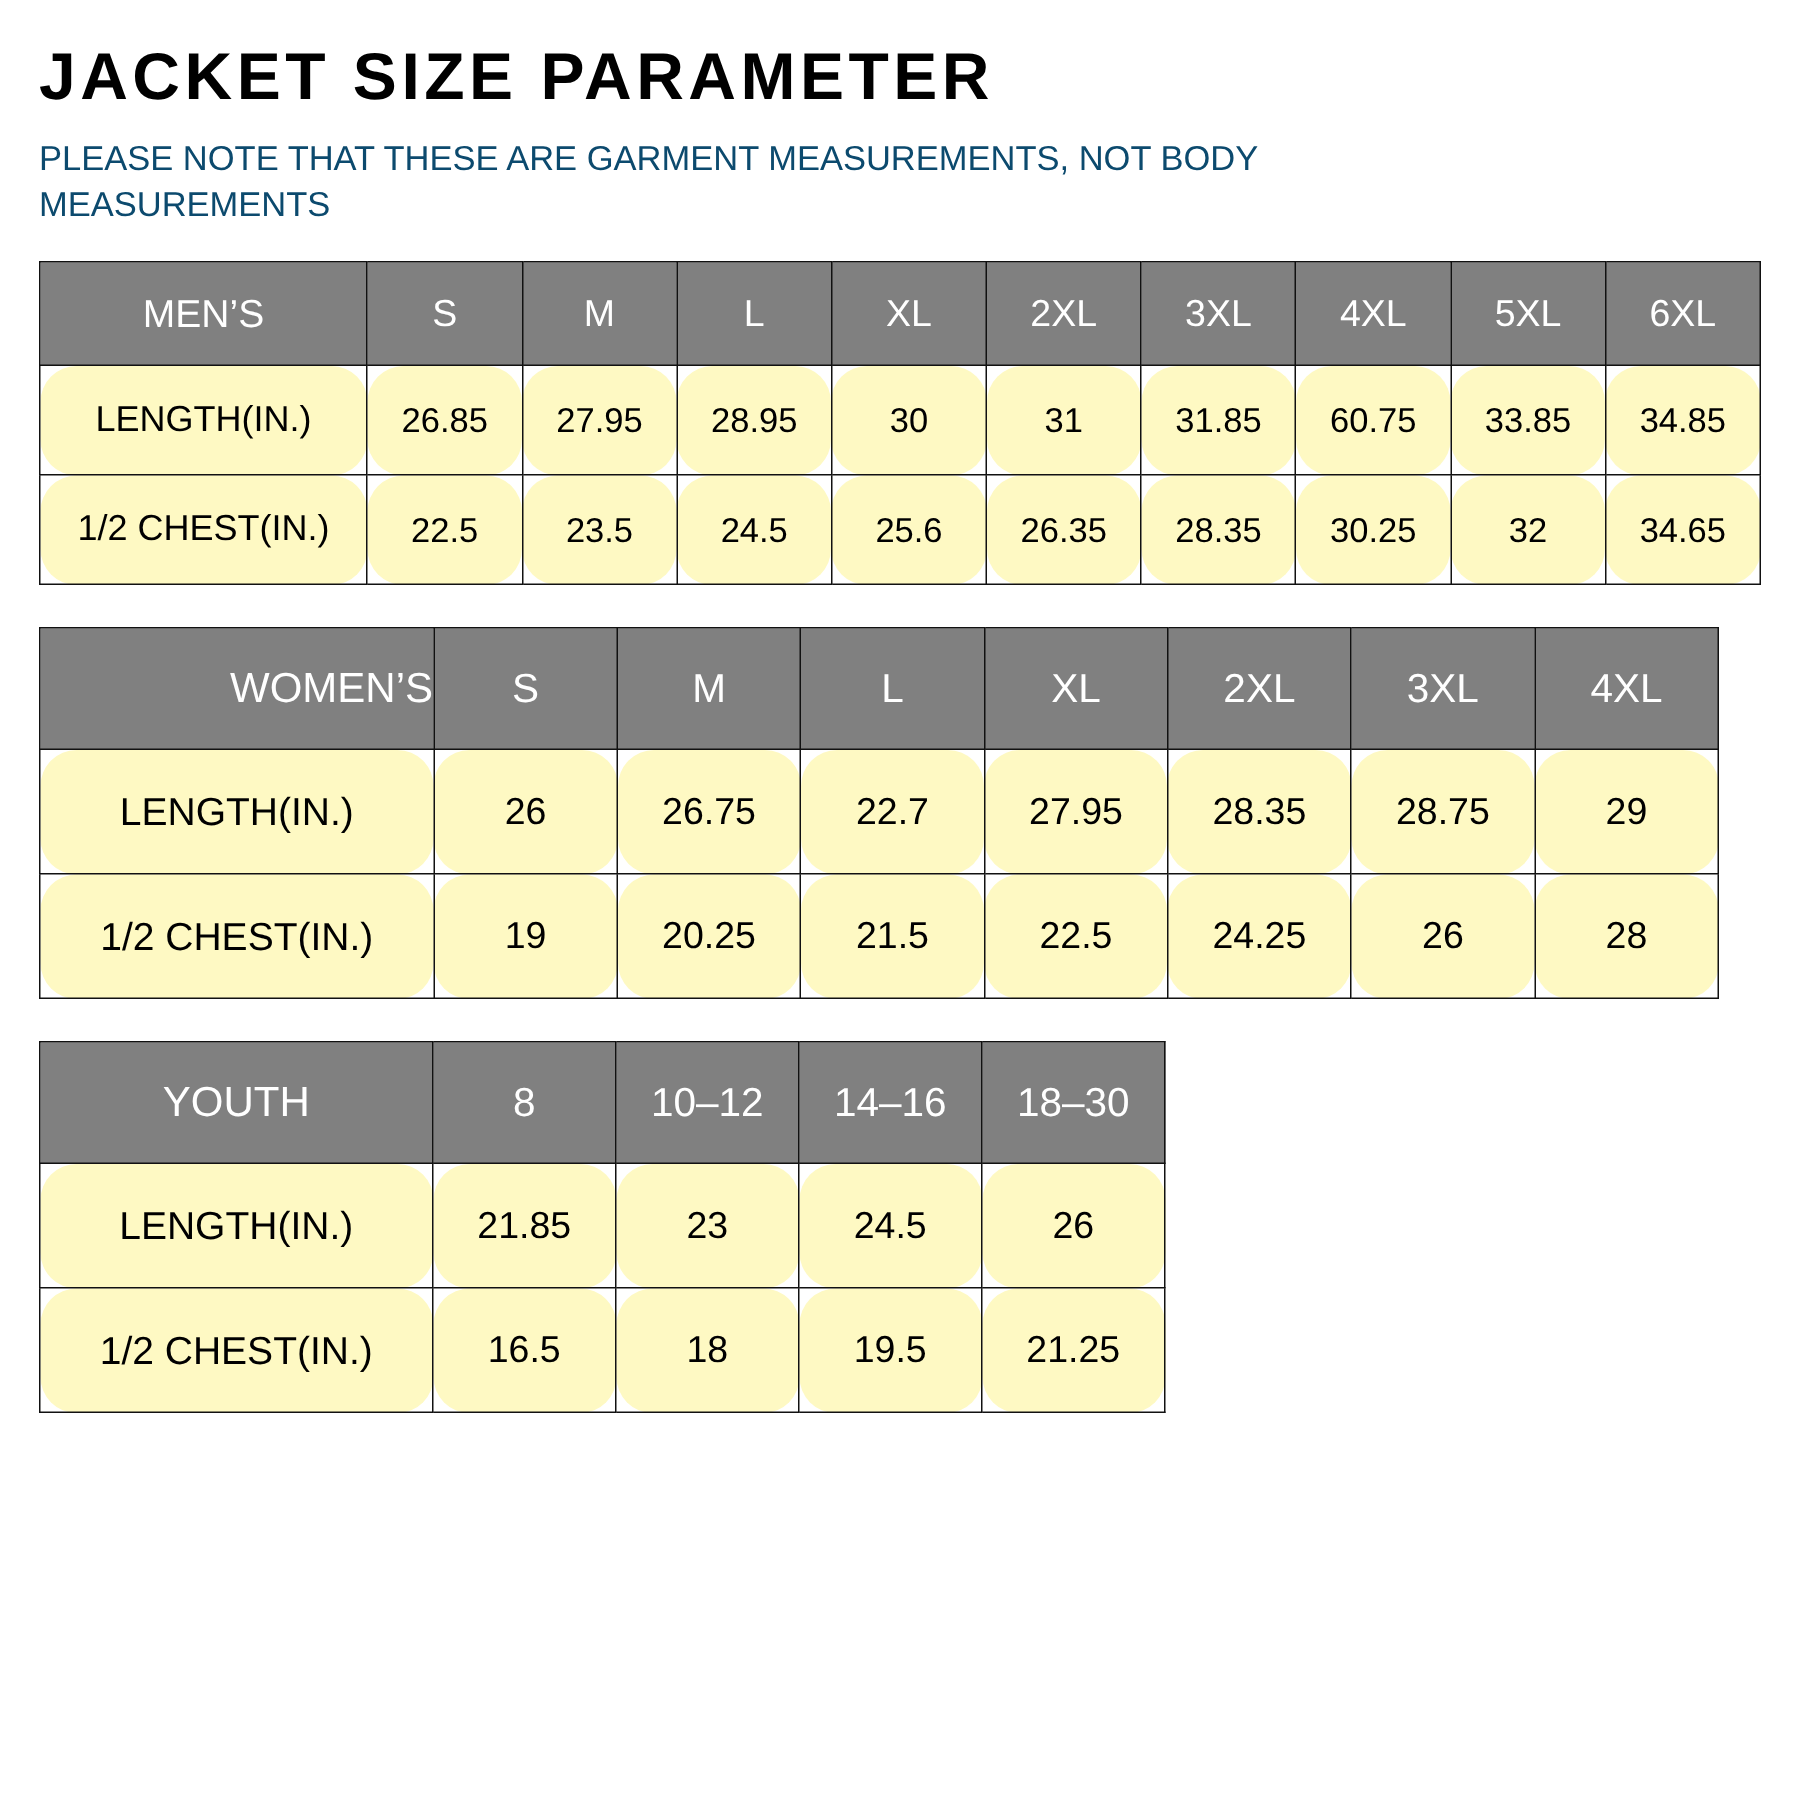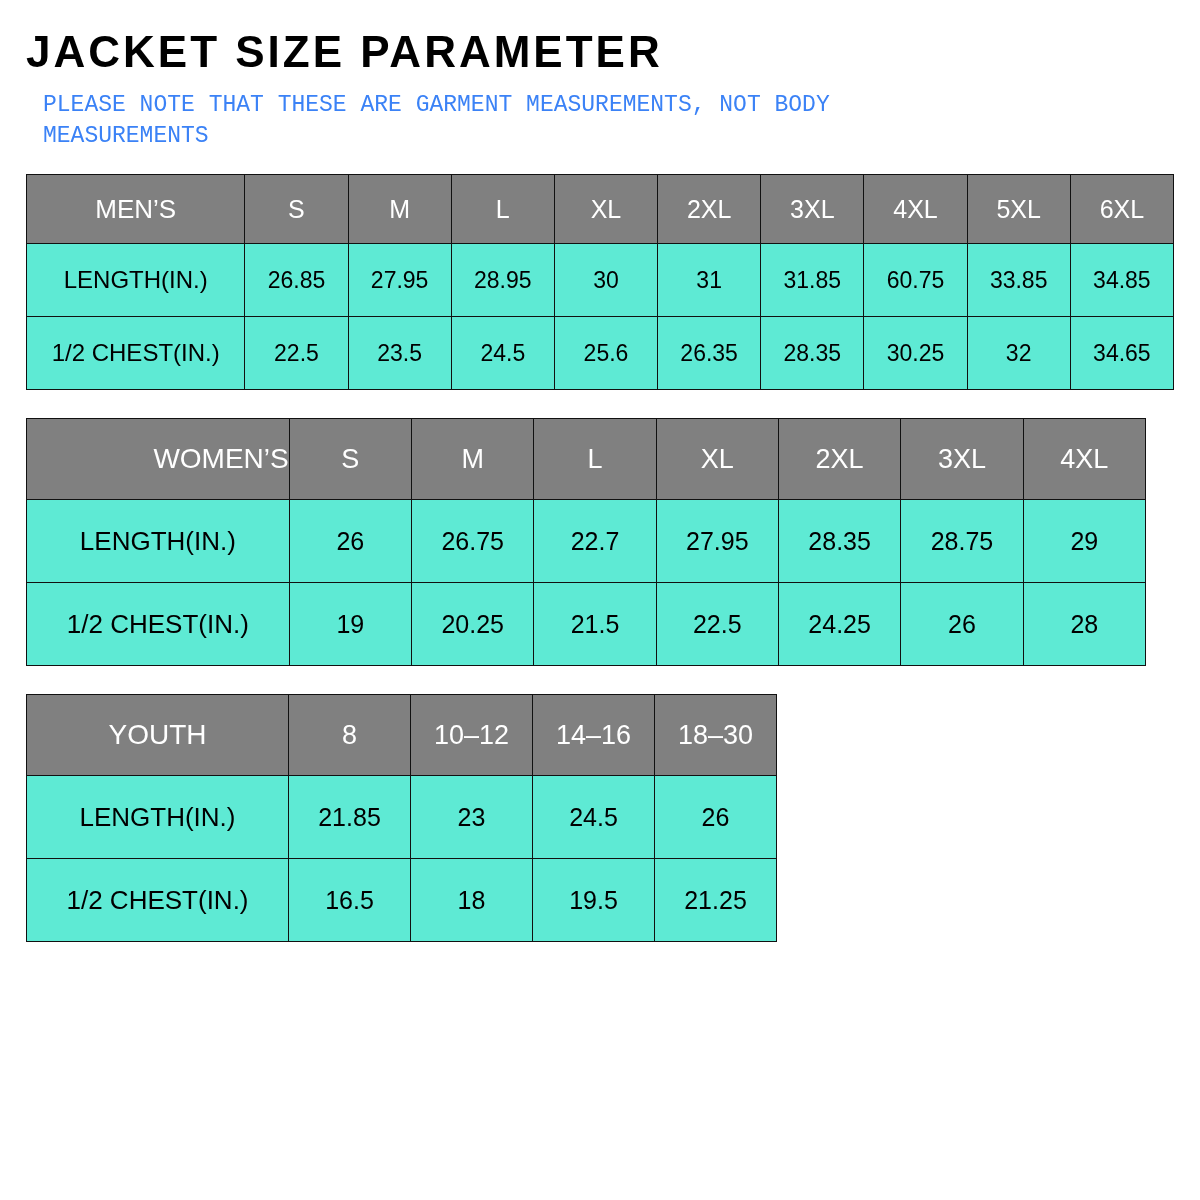--- a/index.html
+++ b/index.html
@@ -21,26 +21,25 @@
     padding: 28px 26px 10px 26px;
   }
   .title {
     font-size: 44px;
     font-weight: bold;
     letter-spacing: 3px;
     margin: 0 0 14px 0;
     line-height: 1.1;
   }
   .note-red {
-    color: #3b82f6;
+    color: #0c4a6e;
     font-size: 23px;
     line-height: 1.35;
-    margin: 0 0 22px 17px;
+    margin: 0 0 22px 0;
     max-width: 960px;
-    font-family: Liberation Mono, monospace;
   }
   table.sizechart {
     border-collapse: collapse;
     table-layout: fixed;
     margin-bottom: 28px;
   }
   table.sizechart td,
   table.sizechart th {
     border: 1px solid #111111;
     text-align: center;
@@ -50,24 +49,25 @@
   table.sizechart thead td {
     background: #808080;
     color: #ffffff;
     font-size: 25px;
     height: 68px;
   }
   table.sizechart thead td.label-cell {
     font-size: 26px;
   }
   table.sizechart tbody td {
-    background: #5eead4;
+    background: #fef9c3;
     color: #000000;
     font-size: 23px;
     height: 72px;
+    border-radius: 24px;
   }
   table.sizechart tbody td.label-cell {
     font-size: 24px;
   }
   
   #mens-table { width: 1148px; }
   #mens-table col.lbl { width: 218px; }
   #mens-table col.sz  { width: 103px; }
 
   

